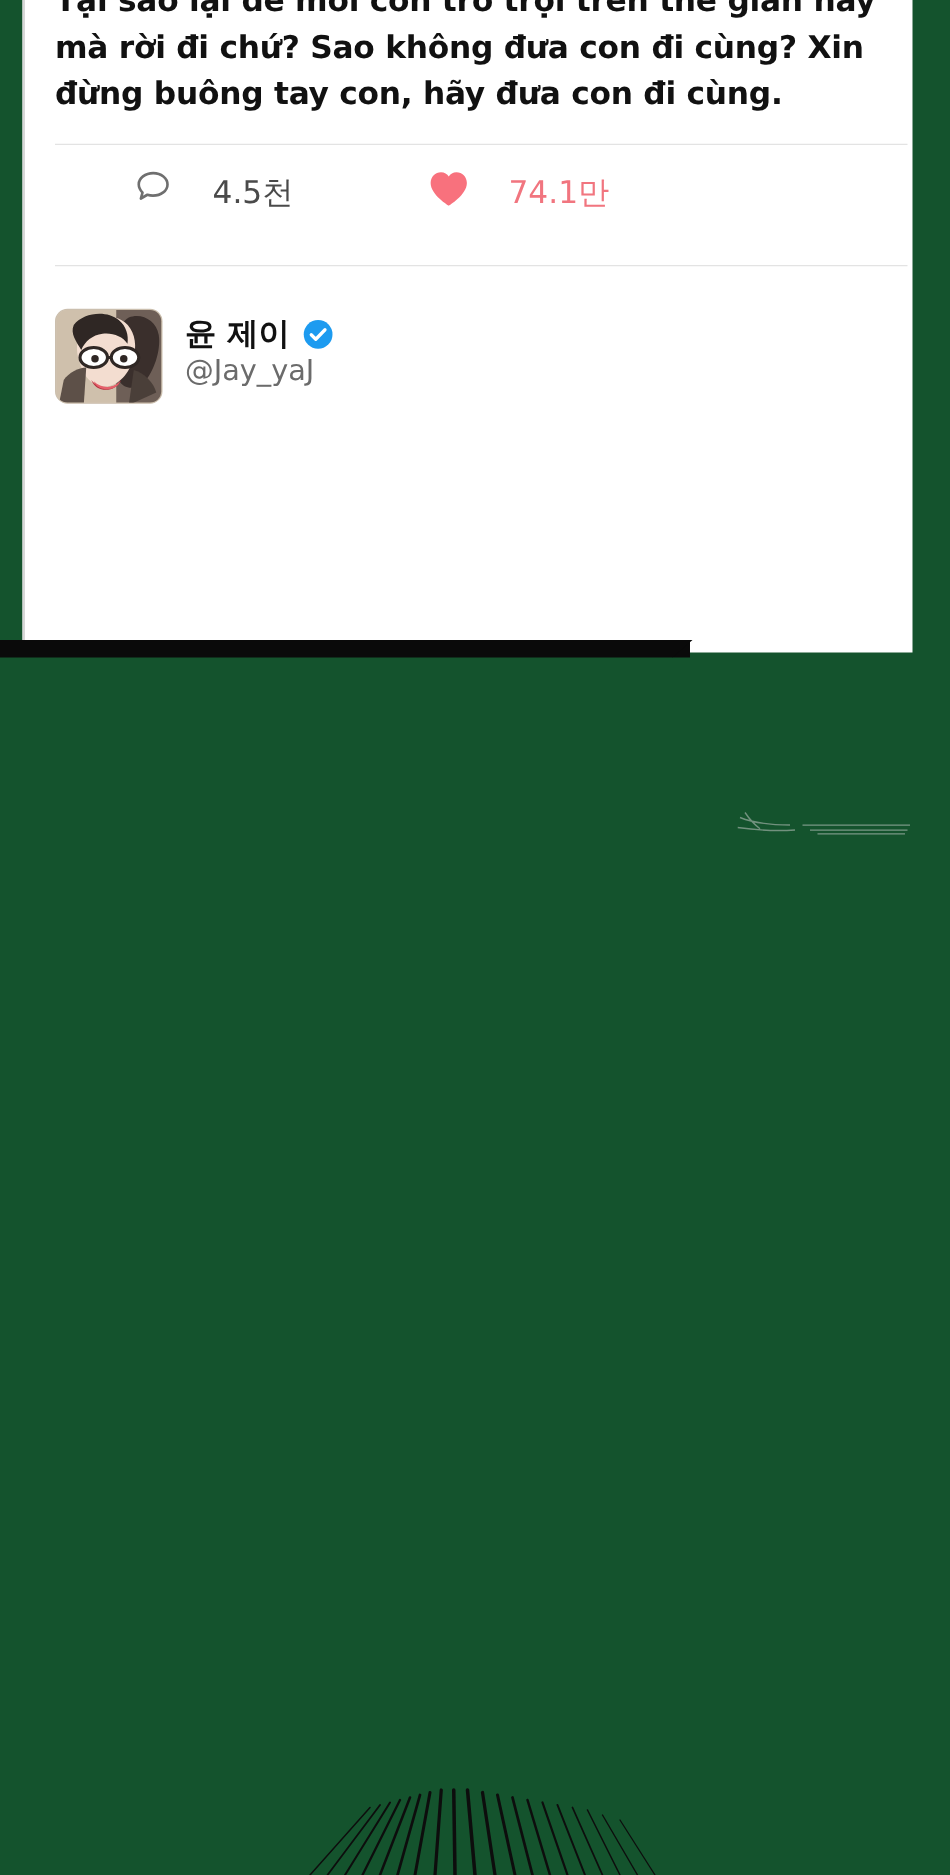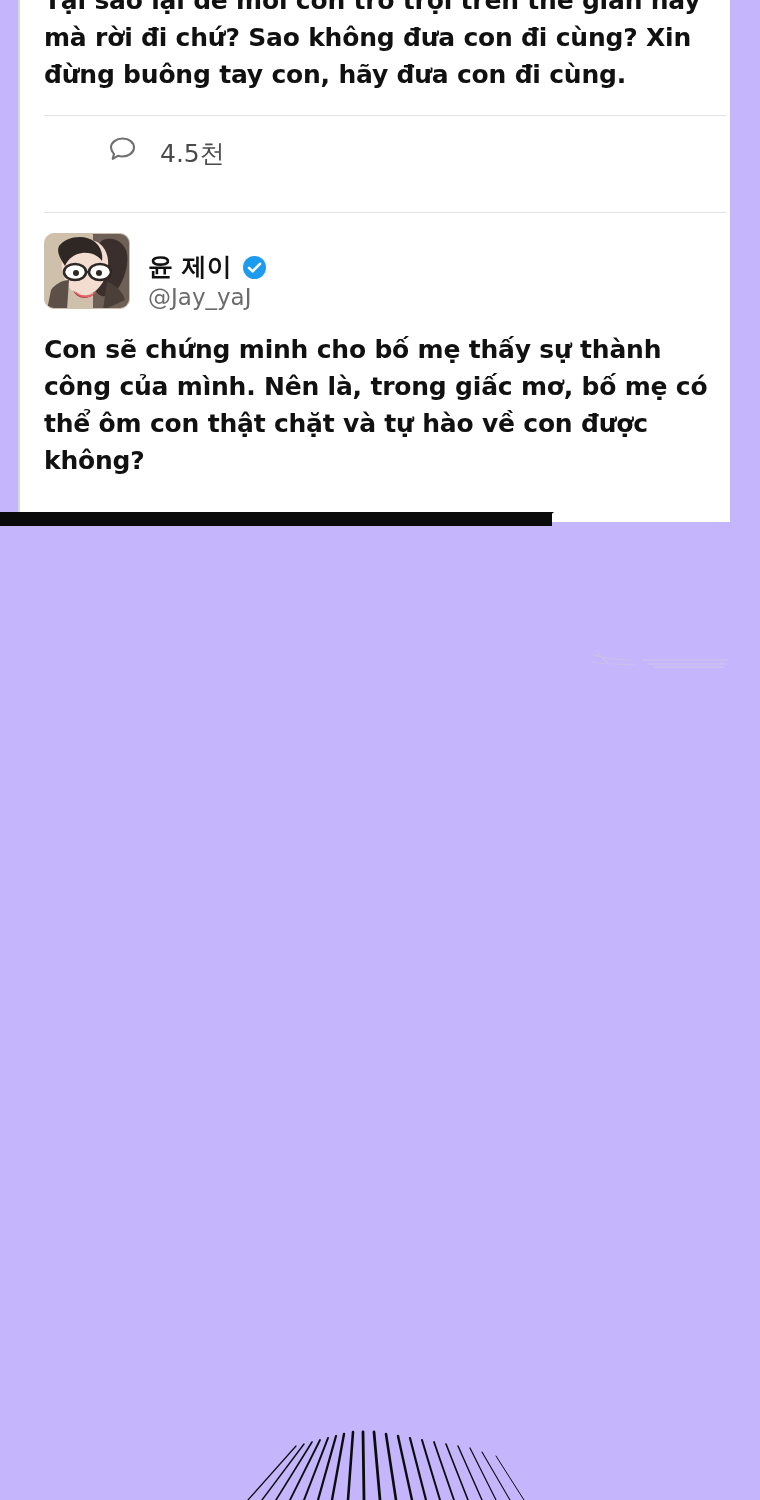--- a/index.html
+++ b/index.html
@@ -14,21 +14,21 @@
     font-family: "DejaVu Sans", sans-serif;
     overflow: hidden;
   }
 
   
   #page {
     position: absolute;
     left: 0; top: 0;
     width: 760px;
     height: 1500px;
-    background: #c4b5fd;
+    background: #14532d;
   }
 
   
   .card {
     position: absolute;
     left: 18px;
     top: -12px;
     width: 712px;
     height: 534px;
     background: #ffffff;
@@ -71,42 +71,42 @@
   
   .stats {
     display: flex;
     align-items: center;
     height: 74px;
     width: 682px;
   }
   .stat {
     display: flex;
     align-items: center;
-    gap: 20px;
+    gap: 30px;
   }
   .stat.reply { margin-left: 62px; }
   .stat.retweet { margin-left: 108px; }
   .stat.like { margin-left: 106px; }
 
   .stat-label {
     font-family: "DejaVu Sans", sans-serif;
     font-size: 25px;
     line-height: 25px;
   }
   .stat.reply .stat-label { color: #4a4a4a; }
   .stat.retweet .stat-label { color: #4b9fd6; }
   .stat.like .stat-label { color: #f1757f; }
 
   .icon { display: block; }
 
   
   .author-row {
     display: flex;
-    align-items: flex-end;
-    margin-top: 18px;
+    align-items: flex-start;
+    margin-top: 34px;
     height: 78px;
   }
   .avatar {
     width: 86px;
     height: 76px;
     flex: 0 0 86px;
     border-radius: 10px;
     overflow: hidden;
     position: relative;
     background: #cdbfae;
@@ -202,20 +202,28 @@
         <div class="stat reply">
           <span class="icon">
             <svg width="34" height="34" viewBox="0 0 34 34">
               <path d="M5 13.5c0-5 5.2-9 11.6-9S28 8.5 28 13.5s-5.2 9-11.6 9c-1.6 0-3.1-.2-4.5-.7l-5.2 3 1.3-4.7C6.6 18.4 5 16.1 5 13.5z" fill="none" stroke="#6f6f6f" stroke-width="2.1" stroke-linejoin="round"></path>
             </svg>
           </span>
           <span class="stat-label">4.5천</span>
         </div>
 
 
+        <div class="stat like">
+          <span class="icon">
+            <svg width="36" height="34" viewBox="0 0 36 34">
+              <path d="M18 30.5S3.5 21.8 3.5 12.3C3.5 7.4 7.3 3.8 11.8 3.8c2.7 0 5 1.3 6.2 3.4 1.2-2.1 3.5-3.4 6.2-3.4 4.5 0 8.3 3.6 8.3 8.5 0 9.5-14.5 18.2-14.5 18.2z" fill="#f8717d"></path>
+            </svg>
+          </span>
+          <span class="stat-label">74.1만</span>
+        </div>
 
       </div>
 
       <div class="divider"></div>
 
       <div class="author-row">
         <div class="avatar">
           <svg width="86" height="76" viewBox="0 0 86 76">
             <rect x="0" y="0" width="86" height="76" fill="#d7c9b6"></rect>
             <path d="M0 0h86v76H0z" fill="#cfc0ac"></path>
@@ -241,21 +249,20 @@
               <svg width="25" height="25" viewBox="0 0 25 25">
                 <circle cx="12.5" cy="12.5" r="11.5" fill="#1d9bf0"></circle>
                 <path d="M7 12.8l3.6 3.6L18 8.8" fill="none" stroke="#ffffff" stroke-width="2.6" stroke-linecap="round" stroke-linejoin="round"></path>
               </svg>
             </span>
           </div>
           <div class="author-handle">@Jay_yaJ</div>
         </div>
       </div>
 
-      <p class="tweet-text tweet-text-second">Con sẽ chứng minh cho bố mẹ thấy sự thành công của mình. Nên là, trong giấc mơ, bố mẹ có thể ôm con thật chặt và tự hào về con được không?</p>
 
     </div>
   </div>
 
   <div class="black-bar"></div>
   <div class="black-bar-taper"></div>
 
   <div class="faint-scribble">
     <svg width="140" height="26" viewBox="0 0 140 26">
       <path d="M2 6c10 4 24 6 40 6M6 2c4 6 8 10 12 13M0 14c14 2 30 3 46 2" fill="none" stroke="#cfcfcf" stroke-width="1.1"></path>

